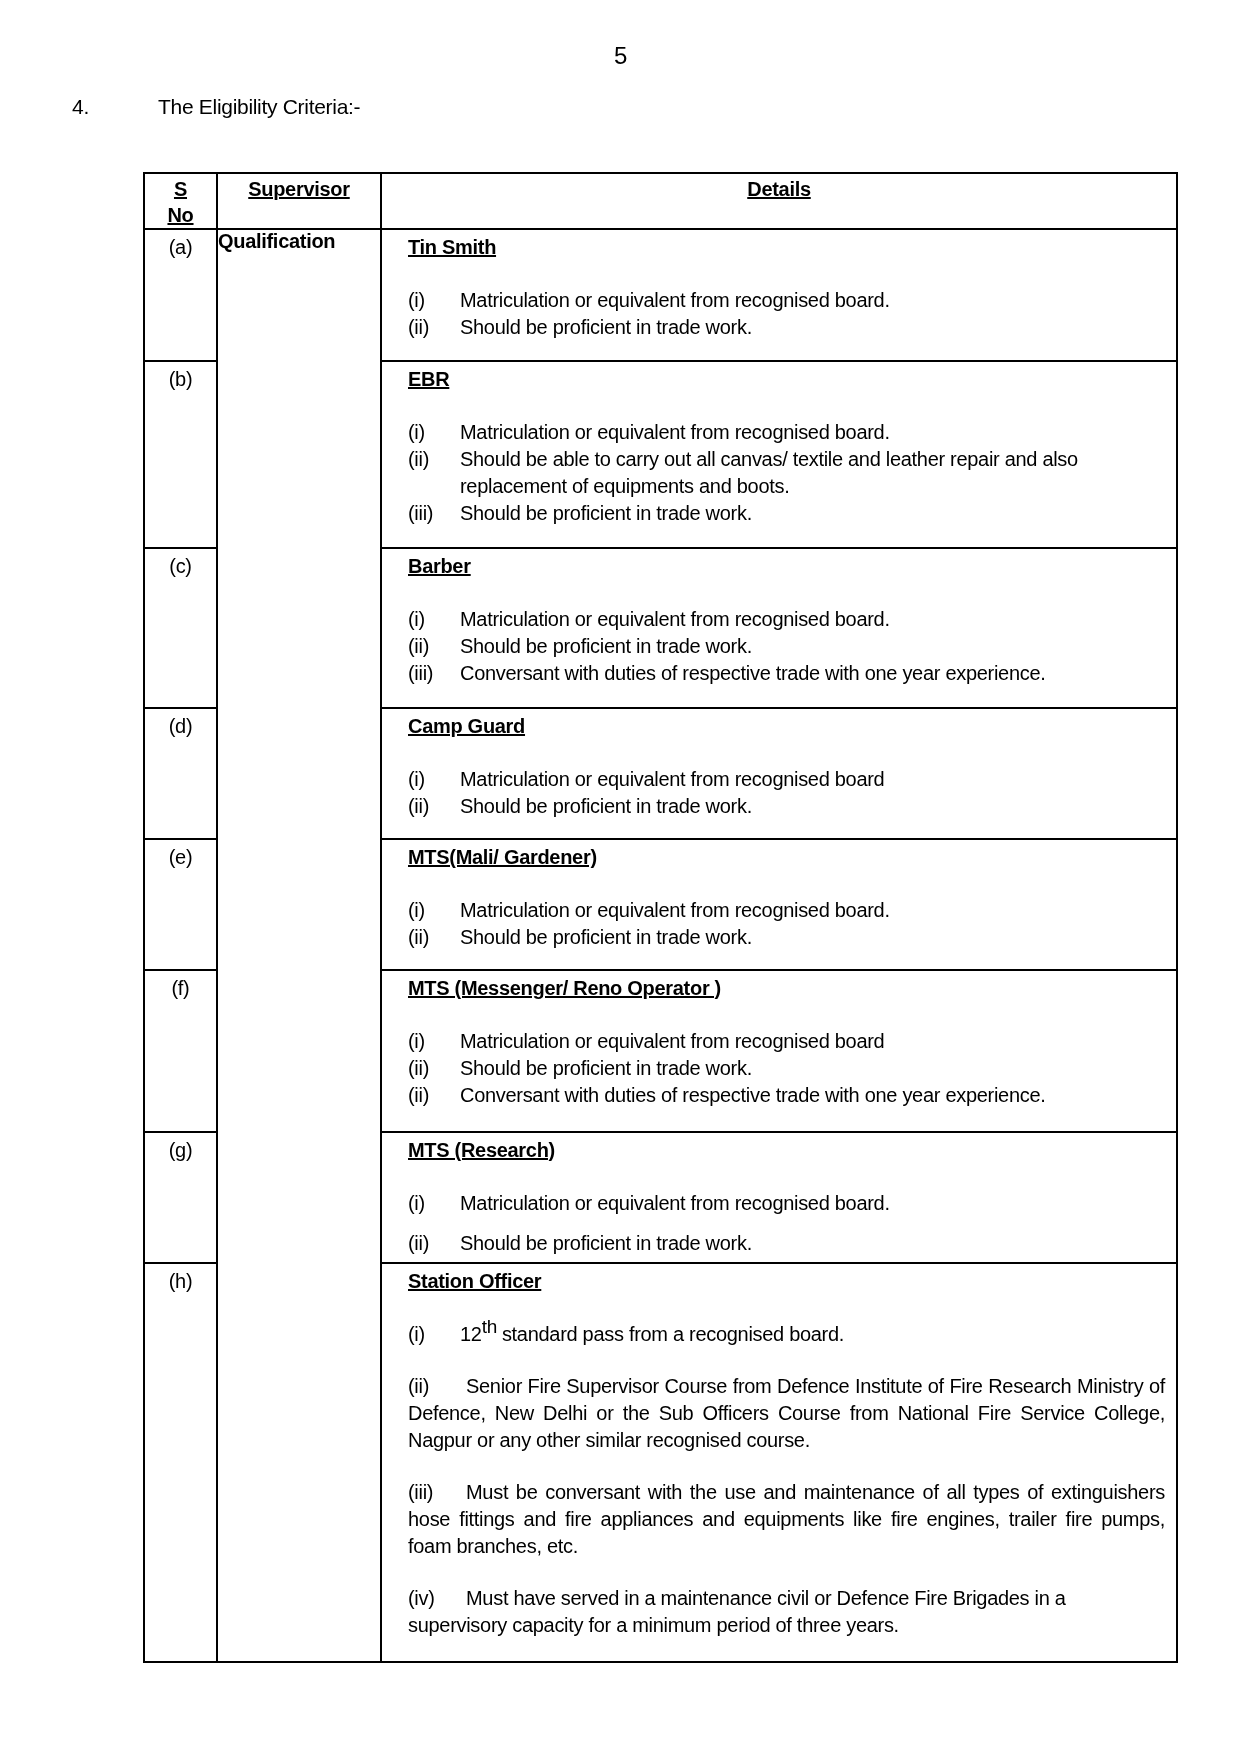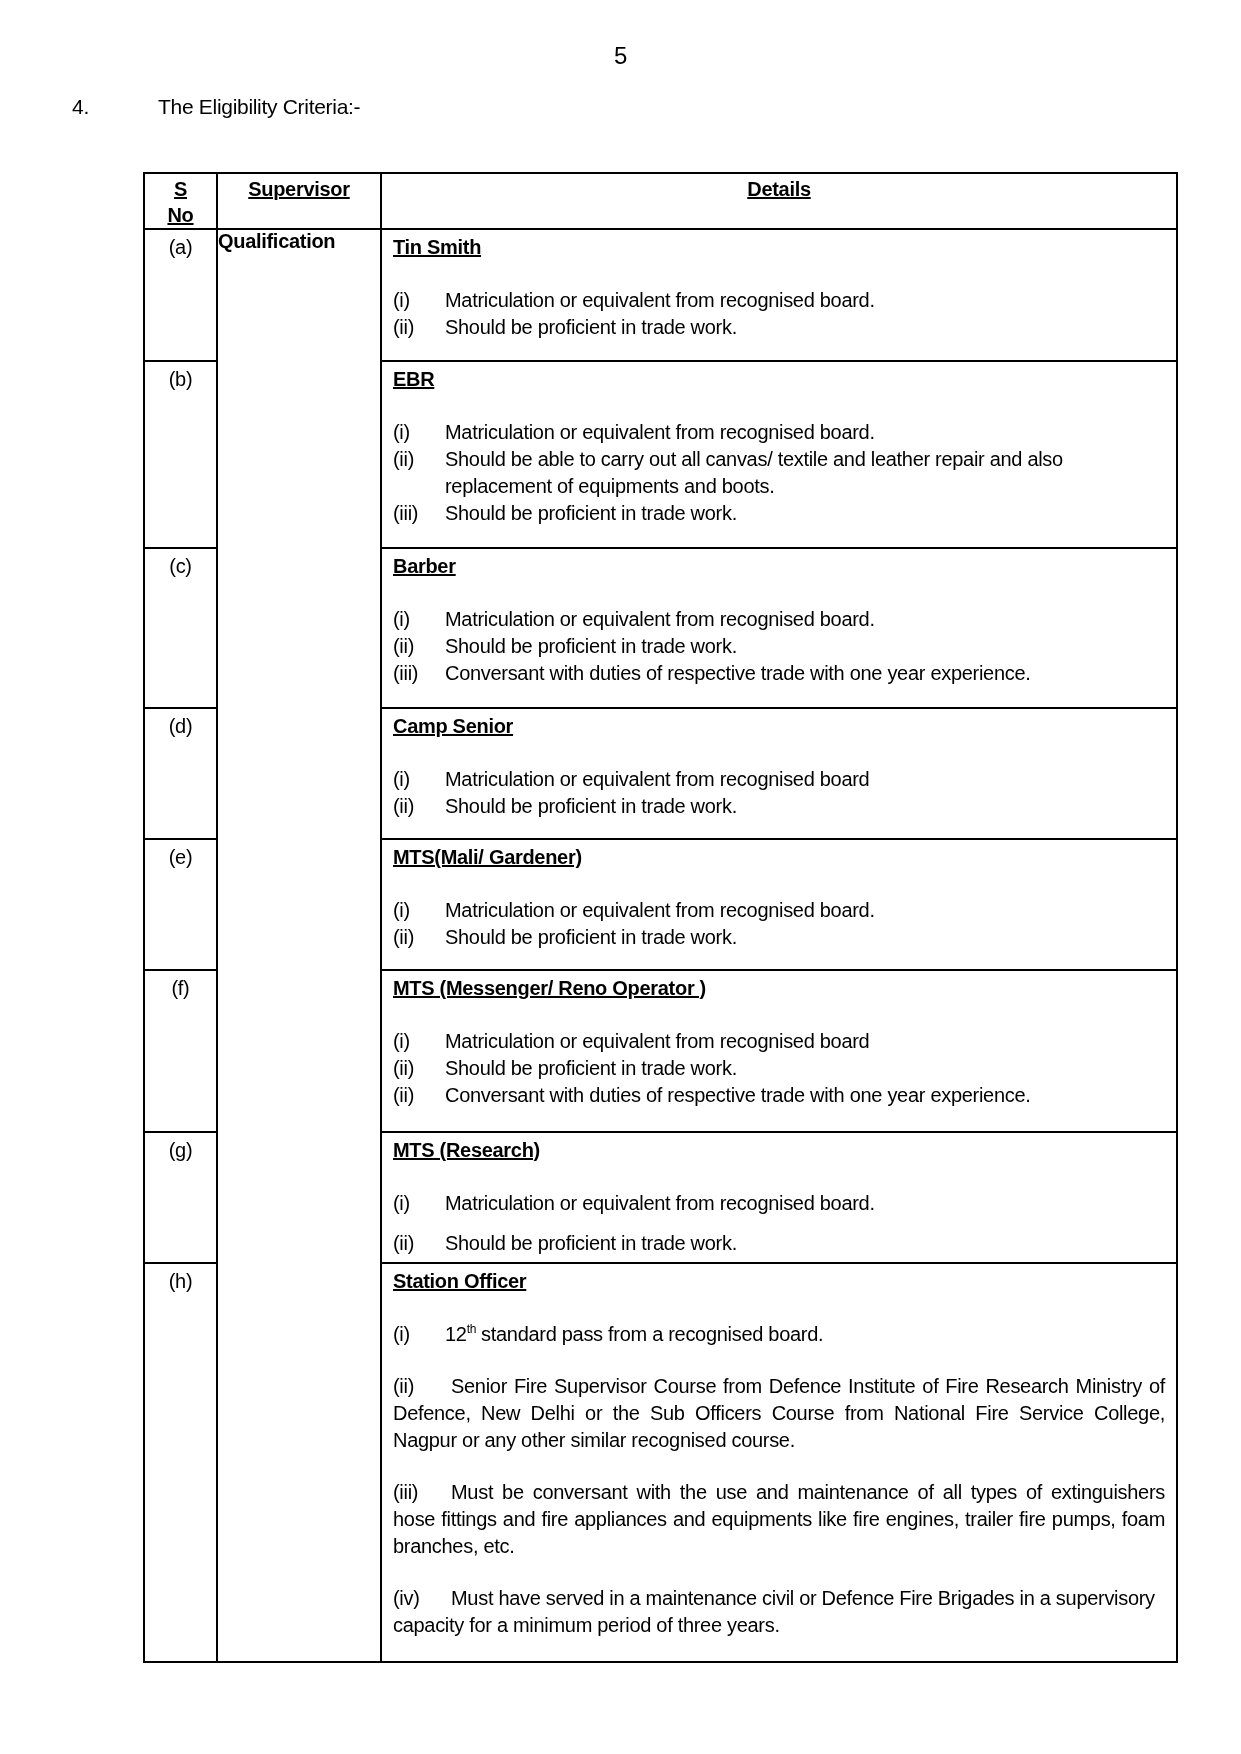--- a/index.html
+++ b/index.html
@@ -34,33 +34,33 @@
   thead th span { text-decoration: underline; }
   .sno-col  { width: 73px; }
   .part-col { width: 164px; }
   .det-col  { width: 796px; }
 
   td.sno-cell { text-align: center; padding-top: 4px; line-height: 26px; }
   td.particulars-cell {
     vertical-align: middle; 
     font-weight: bold; font-size: 21px;
   }
-  td.details-cell { padding: 4px 11px 4px 11px; line-height: 27px; }
+  td.details-cell { padding: 4px 11px 4px 26px; line-height: 27px; }
 
   .trade-title { font-weight: bold; text-decoration: underline; }
 
   .items { margin-top: 26px; }
   .item { position: relative; padding-left: 52px; }
   .item .m { position: absolute; left: 0; top: 0; }
   .item.gap-above { margin-top: 13px; }
 
   .para { margin-top: 25px; }
   .para.justify { text-align: justify; }
   .para .pm { display: inline-block; min-width: 58px; }
-  sup { font-size: 12px; vertical-align: super; line-height: 0; }
+  sup { font-size: 19px; vertical-align: super; line-height: 0; }
   .rest { margin-left: 5px; }
 </style>
 </head>
 <body>
 
 <div class="page">
 
   <div class="page-number">5</div>
 
   <div class="section-heading">
@@ -122,21 +122,21 @@
             <div class="item"><span class="m">(i)</span><span>Matriculation or equivalent from recognised board.</span></div>
             <div class="item"><span class="m">(ii)</span><span>Should be proficient in trade work.</span></div>
             <div class="item"><span class="m">(iii)</span><span>Conversant with duties of respective trade with one year experience.</span></div>
           </div>
         </td>
       </tr>
 
       <tr style="height:131px;">
         <td class="sno-cell">(d)</td>
         <td class="details-cell">
-          <div class="trade-title">Camp Senior</div>
+          <div class="trade-title">Camp Guard</div>
           <div class="items">
             <div class="item"><span class="m">(i)</span><span>Matriculation or equivalent from recognised board</span></div>
             <div class="item"><span class="m">(ii)</span><span>Should be proficient in trade work.</span></div>
           </div>
         </td>
       </tr>
 
       <tr style="height:131px;">
         <td class="sno-cell">(e)</td>
         <td class="details-cell">

